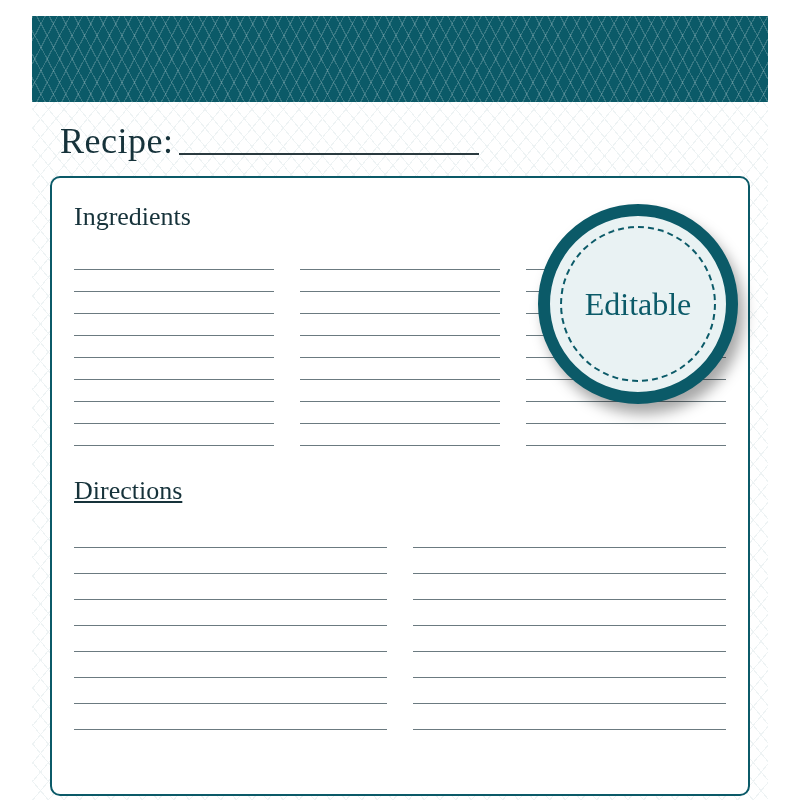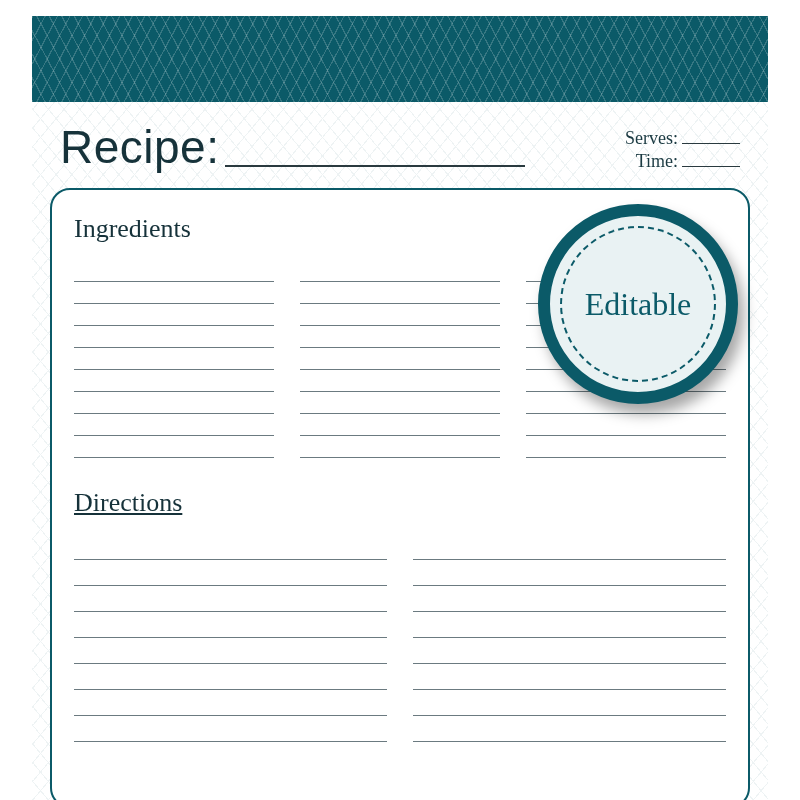--- a/index.html
+++ b/index.html
@@ -28,22 +28,22 @@
       repeating-linear-gradient(118deg, rgba(255,255,255,0.18) 0 1.2px, transparent 1.2px 11px),
       repeating-linear-gradient(62deg,  rgba(255,255,255,0.18) 0 1.2px, transparent 1.2px 11px);
   }
   .header-row {
     display: flex;
     align-items: flex-end;
     padding: 18px 28px 0 28px;
     color: #1b3a42;
   }
   .recipe-label {
-    font-size: 46px;
-    font-family: Liberation Sans, sans-serif;
+    font-size: 36px;
+    font-family: Liberation Serif, serif;
     color: #16323a;
     letter-spacing: 0.5px;
   }
   .recipe-line {
     flex: 1;
     border-bottom: 2px solid #2a3a3f;
     margin: 0 18px 7px 6px;
     height: 1px;
     max-width: 300px;
   }
@@ -64,21 +64,21 @@
   .meta-line {
     display: inline-block;
     width: 58px;
     border-bottom: 1.5px solid #2a3a3f;
     height: 1px;
     margin-bottom: 3px;
   }
   .card {
     margin: 14px 18px 0 18px;
     border: 2px solid #0b5a68;
-    border-radius: 20px;
+    border-radius: 10px;
     background: #ffffff;
     padding: 20px 22px 40px 22px;
     min-height: 620px;
     position: relative;
   }
   .section-title {
     font-size: 26px;
     color: #16323a;
     font-family: Georgia, serif;
     margin-bottom: 16px;
@@ -126,30 +126,20 @@
 </style>
 </head>
 <body>
 
 <div class="page">
   <div class="chevron-band"></div>
 
   <div class="header-row">
     <span class="recipe-label">Recipe:</span>
     <span class="recipe-line"></span>
-    <div class="meta">
-      <div class="meta-row">
-        <span>Serves:</span>
-        <span class="meta-line"></span>
-      </div>
-      <div class="meta-row">
-        <span>Time:</span>
-        <span class="meta-line"></span>
-      </div>
-    </div>
   </div>
 
   <div class="card">
     <div class="section-title">Ingredients</div>
     <div class="cols three" id="ingredients-cols">
         <div class="col">
           <div class="line"></div>
           <div class="line"></div>
           <div class="line"></div>
           <div class="line"></div>

